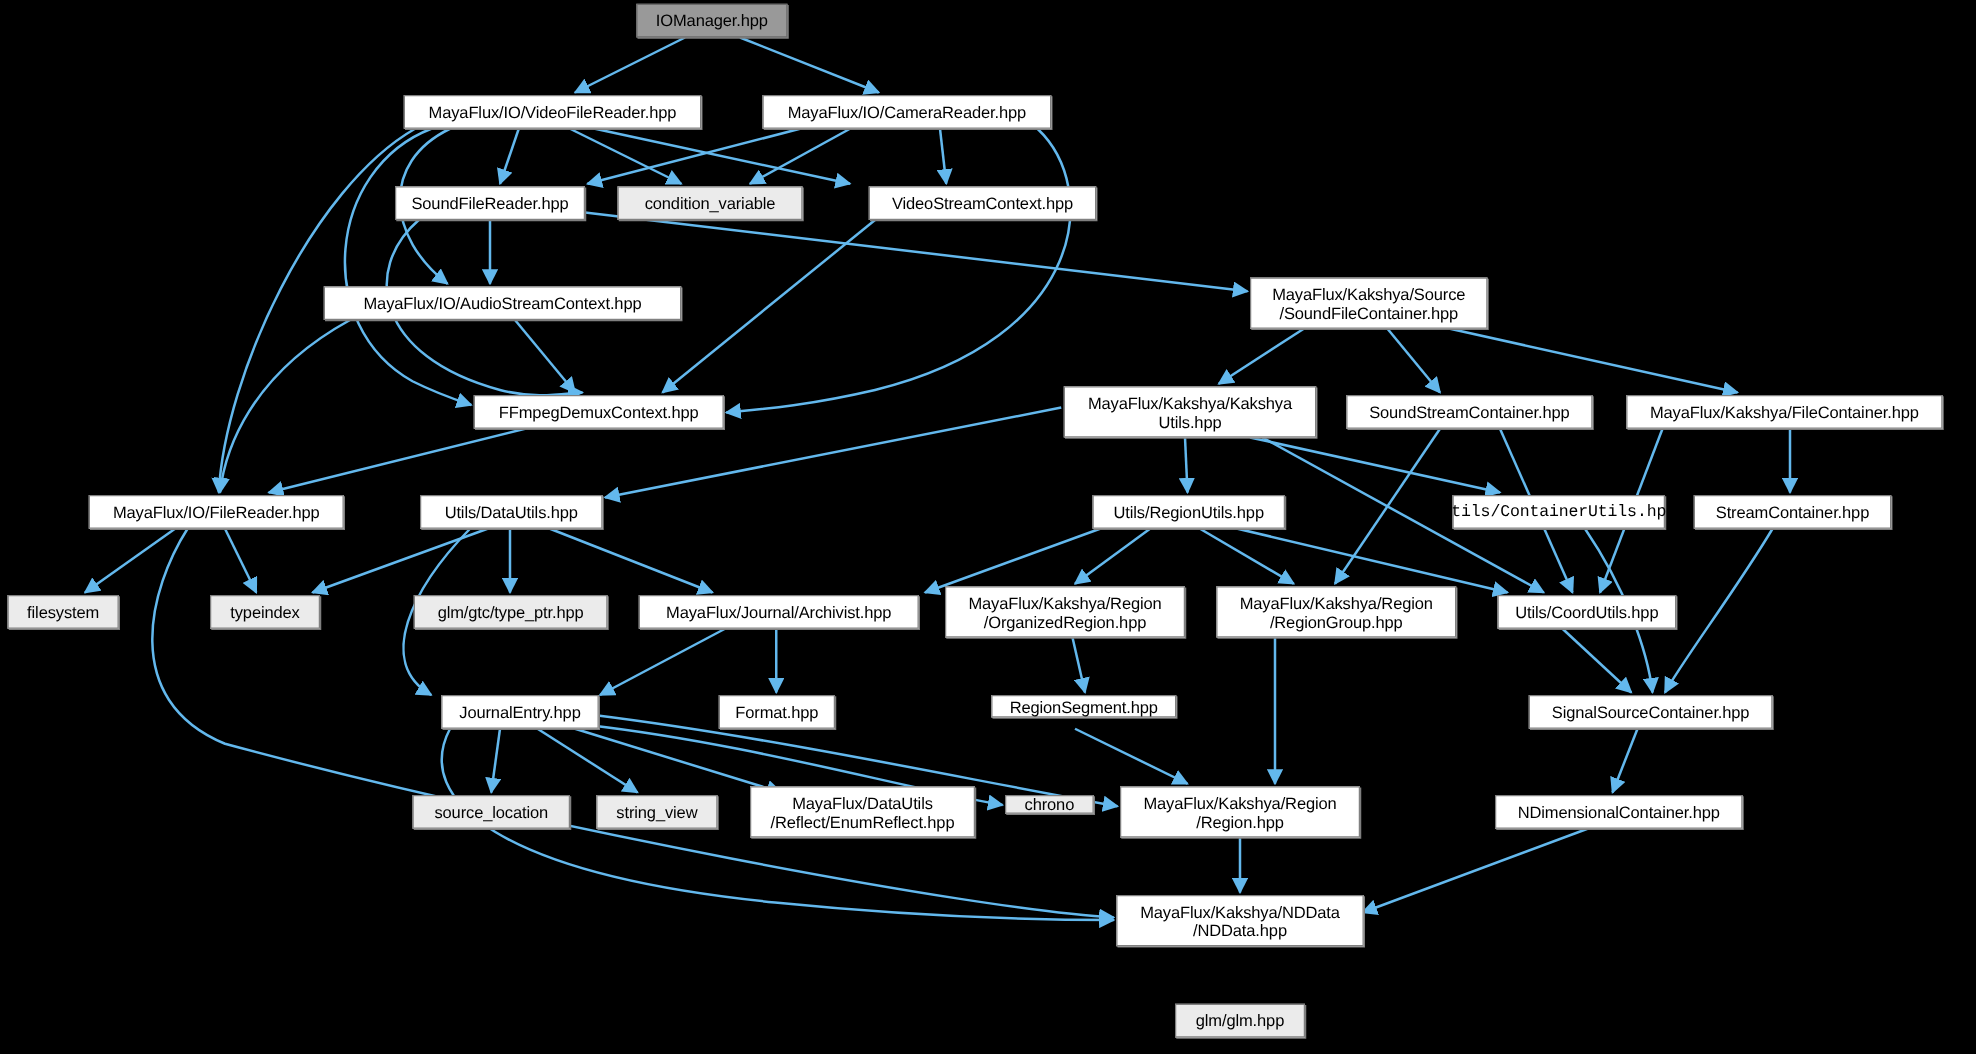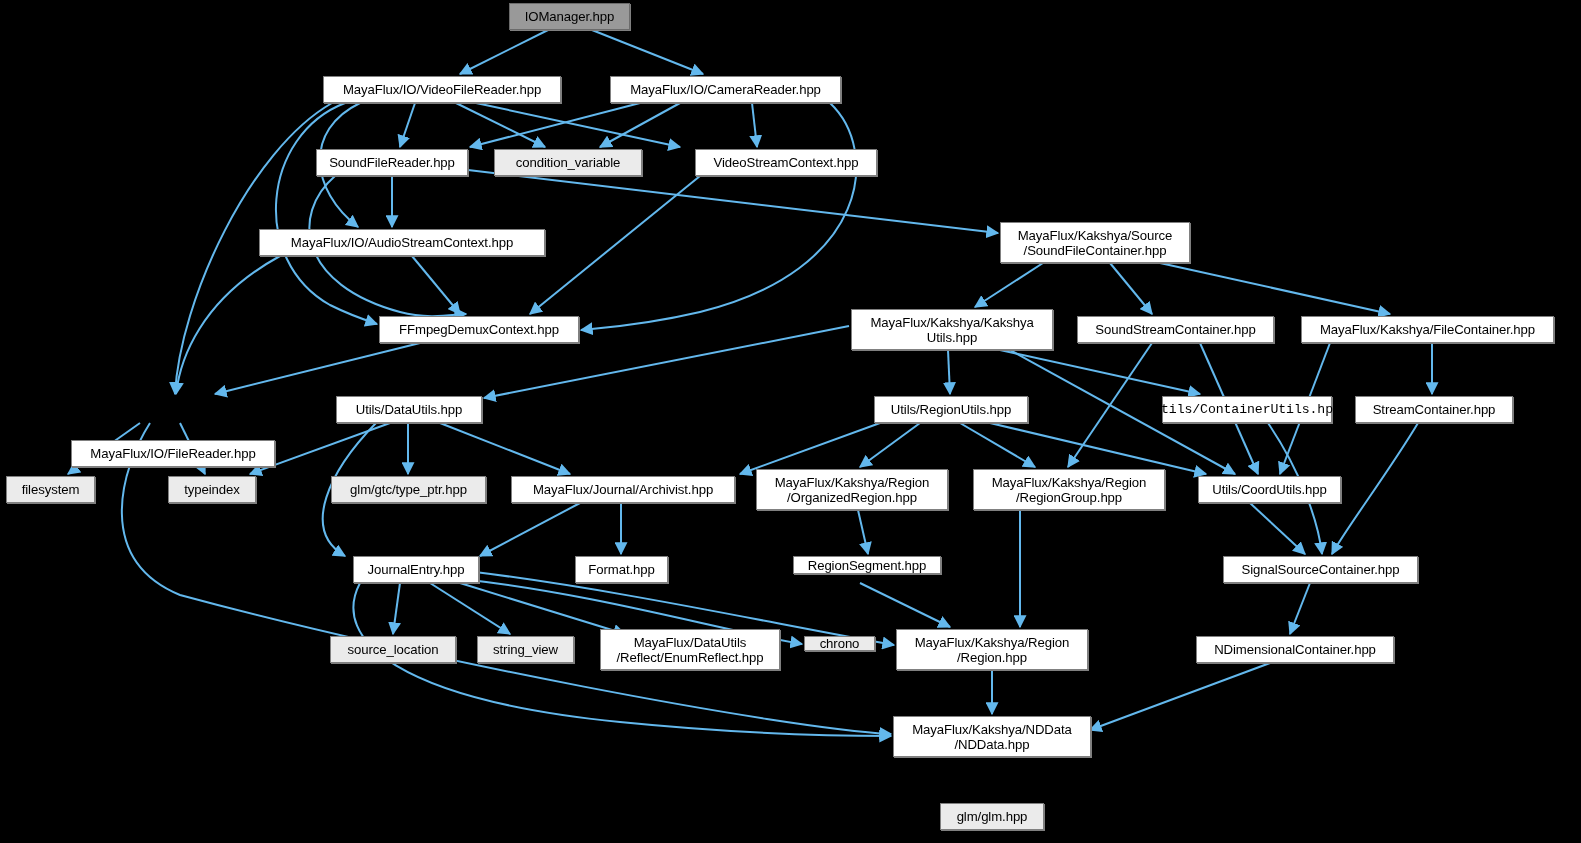--- a/index.html
+++ b/index.html
@@ -129,21 +129,21 @@
       <div class="node sys" style="left: 494px; top: 149px; width: 148px; height: 27px;">condition_variable</div>
       <div class="node" style="left: 659px; top: 149px; width: 182px; height: 27px; margin-left: 36px;">VideoStreamContext.hpp</div>
       <div class="node" style="left: 259px; top: 229px; width: 286px; height: 27px;">MayaFlux/IO/AudioStreamContext.hpp</div>
       <div class="node" style="left: 1000px; top: 222px; width: 190px; height: 41px;">MayaFlux/Kakshya/Source
 /SoundFileContainer.hpp</div>
       <div class="node" style="left: 379px; top: 316px; width: 200px; height: 27px;">FFmpegDemuxContext.hpp</div>
       <div class="node" style="left: 851px; top: 309px; width: 202px; height: 41px;">MayaFlux/Kakshya/Kakshya
 Utils.hpp</div>
       <div class="node" style="left: 1077px; top: 316px; width: 197px; height: 27px;">SoundStreamContainer.hpp</div>
       <div class="node" style="left: 1301px; top: 316px; width: 253px; height: 27px;">MayaFlux/Kakshya/FileContainer.hpp</div>
-      <div class="node" style="left: 71px; top: 396px; width: 204px; height: 27px; margin-top: 44px;">MayaFlux/IO/FileReader.hpp</div>
+      <div class="node" style="left: 71px; top: 396px; width: 204px; height: 27px;">MayaFlux/IO/FileReader.hpp</div>
       <div class="node" style="left: 336px; top: 396px; width: 146px; height: 27px;">Utils/DataUtils.hpp</div>
       <div class="node" style="left: 874px; top: 396px; width: 154px; height: 27px;">Utils/RegionUtils.hpp</div>
       <div class="node" style="left: 1162px; top: 396px; width: 170px; height: 27px; font-family: Liberation Mono, monospace;">Utils/ContainerUtils.hpp</div>
       <div class="node" style="left: 1355px; top: 396px; width: 158px; height: 27px;">StreamContainer.hpp</div>
       <div class="node sys" style="left: 6px; top: 476px; width: 89px; height: 27px;">filesystem</div>
       <div class="node sys" style="left: 168px; top: 476px; width: 88px; height: 27px;">typeindex</div>
       <div class="node sys" style="left: 331px; top: 476px; width: 155px; height: 27px;">glm/gtc/type_ptr.hpp</div>
       <div class="node" style="left: 511px; top: 476px; width: 224px; height: 27px;">MayaFlux/Journal/Archivist.hpp</div>
       <div class="node" style="left: 756px; top: 469px; width: 192px; height: 41px;">MayaFlux/Kakshya/Region
 /OrganizedRegion.hpp</div>

